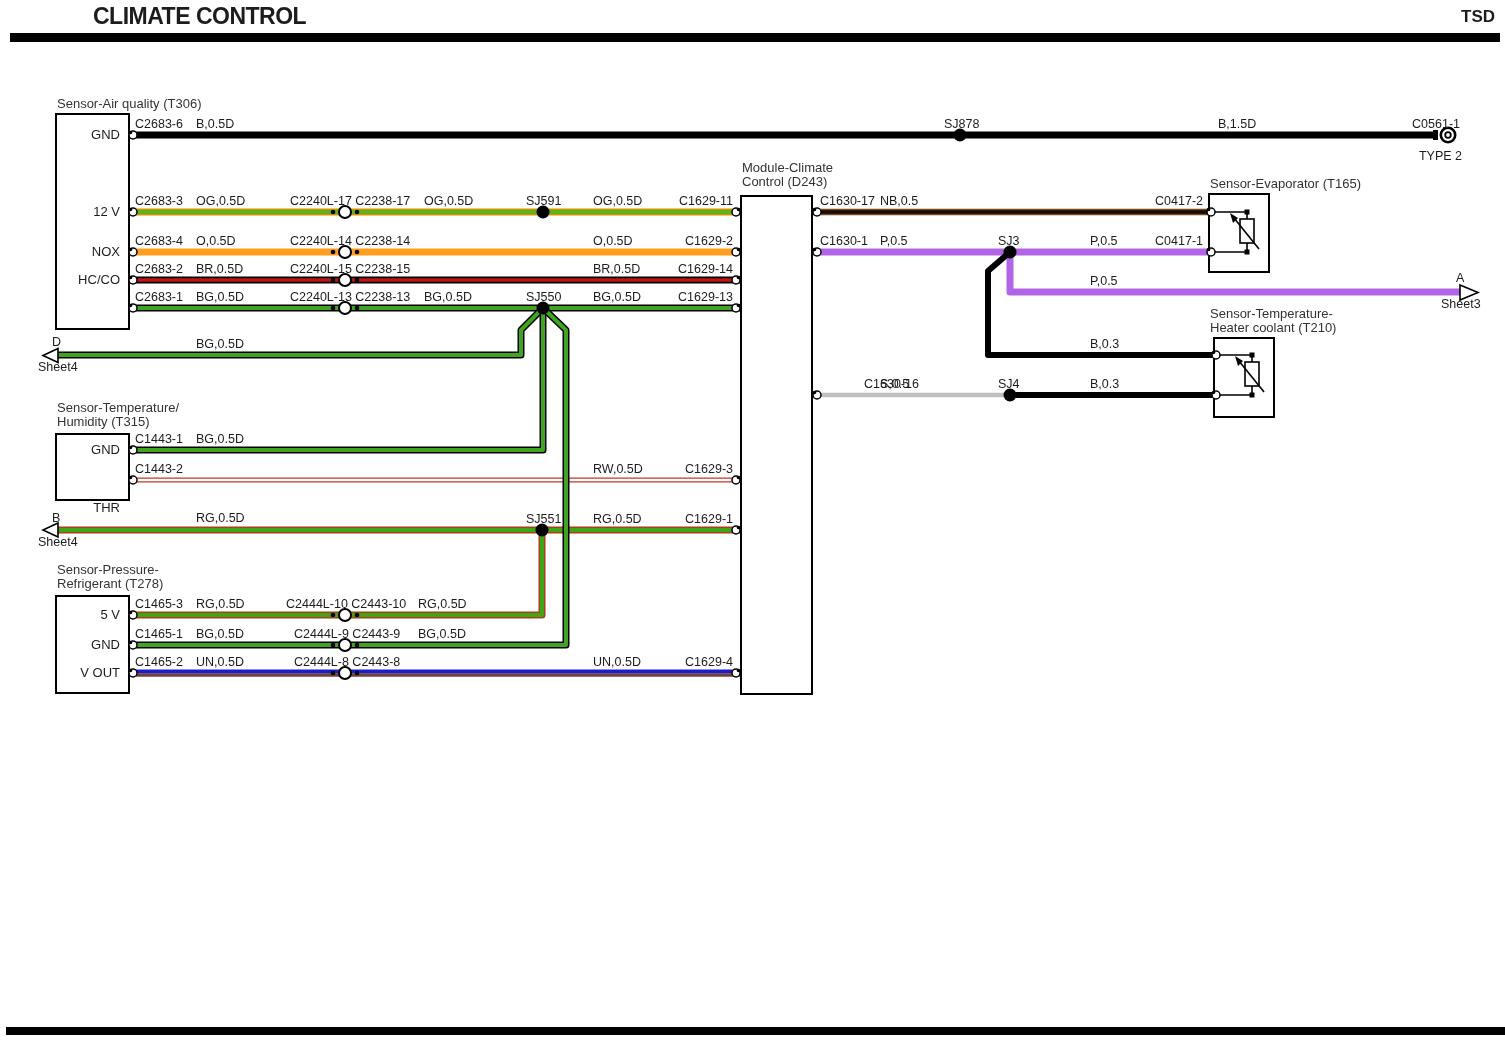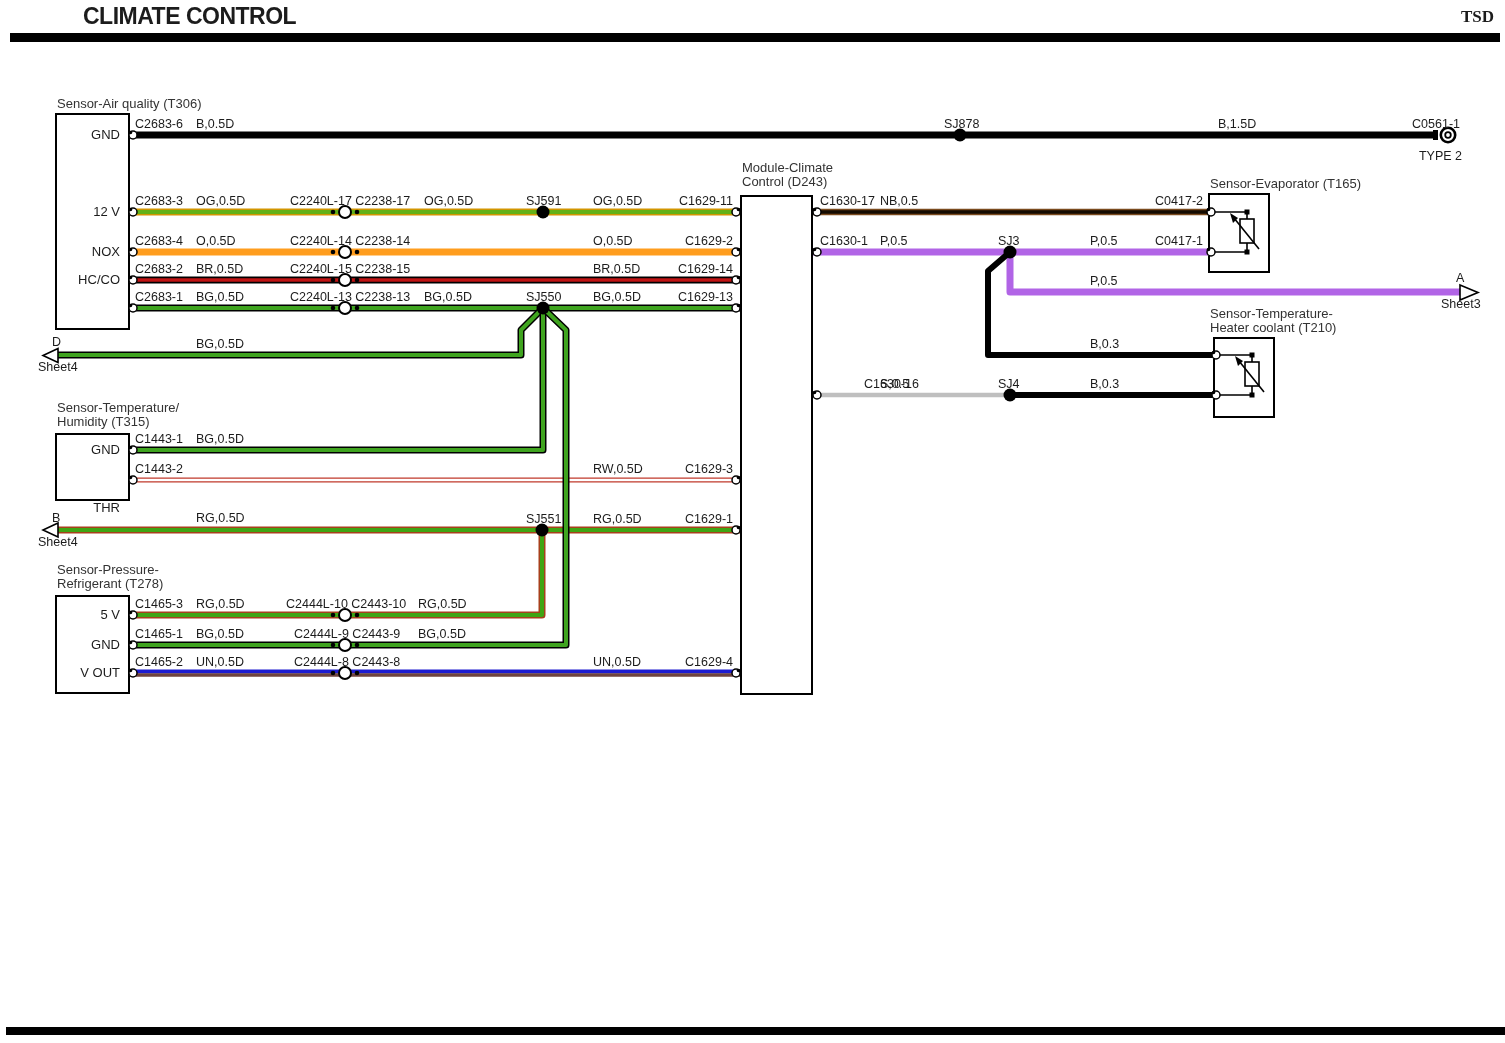--- a/index.html
+++ b/index.html
@@ -1,20 +1,20 @@
 <!DOCTYPE html>
 <html><head>
 <meta charset="utf-8">
 <style>
   html,body{margin:0;padding:0;background:#ffffff;}
   .canvas{position:relative;width:1505px;height:1043px;background:#fff;overflow:hidden;
           font-family:"Liberation Sans",sans-serif;color:#1c1c1c;}
   .hbar{position:absolute;background:#000;}
-  .title{position:absolute;left:83px;top:3px;font-size:23px;font-weight:bold;letter-spacing:-0.5px;}
-  .corner{position:absolute;left:1461px;top:7px;font-size:17px;font-weight:bold;font-family:Liberation Serif, serif;}
+  .title{position:absolute;left:93px;top:3px;font-size:23px;font-weight:bold;letter-spacing:-0.5px;}
+  .corner{position:absolute;left:1461px;top:7px;font-size:17px;font-weight:bold;}
   .cbox{position:absolute;background:#fff;border:2px solid #000;box-sizing:border-box;}
   .l{position:absolute;font-size:12.5px;line-height:15px;white-space:nowrap;}
   .lr{position:absolute;font-size:12.5px;line-height:15px;white-space:nowrap;text-align:center;}
   .ct{position:absolute;font-size:13px;line-height:14px;white-space:nowrap;color:#333;}
   .pin{position:absolute;font-size:13px;line-height:16px;white-space:nowrap;text-align:right;}
   svg.wires{position:absolute;left:0;top:0;pointer-events:none;}
 </style>
 </head>
 <body>
 

